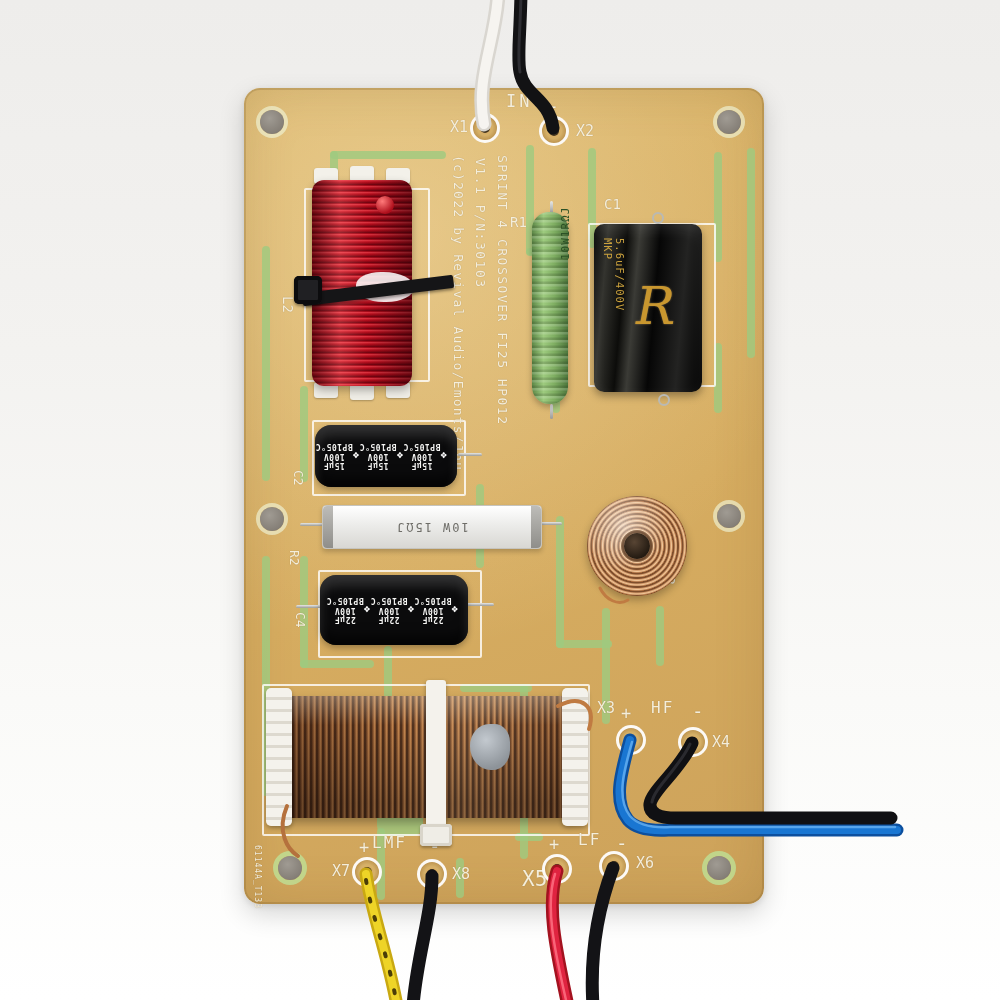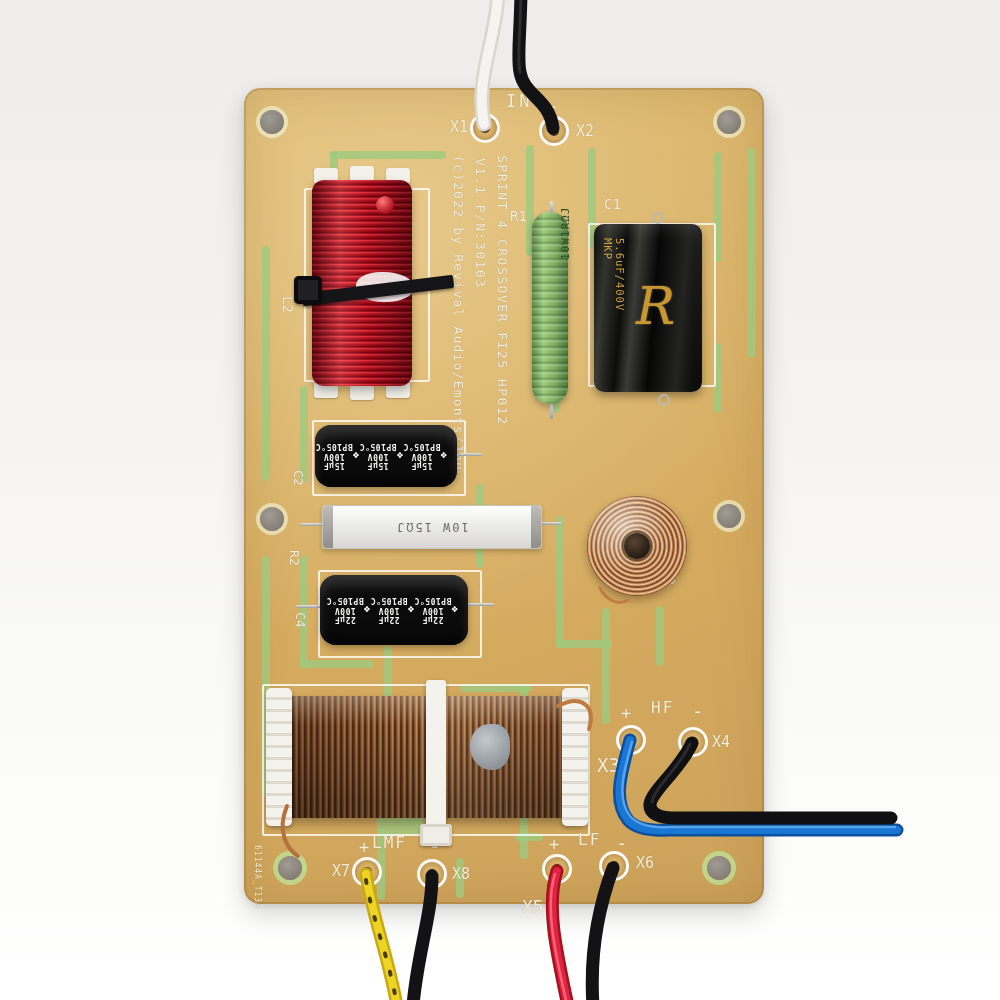--- a/index.html
+++ b/index.html
@@ -91,43 +91,43 @@
     <div class="silk" style="left:262px;top:3px;font-size:17px;letter-spacing:3px">IN</div>
     <div class="silk" style="left:303px;top:6px;font-size:20px">-</div>
     <div class="silk" style="left:206px;top:30px;font-size:15px">X1</div>
     <span class="pad" style="left:226px;top:25px"></span>
     <span class="pad" style="left:295px;top:28px"></span>
     <div class="silk" style="left:332px;top:34px;font-size:15px">X2</div>
 
     <div class="silk" style="left:377px;top:615px;font-size:17px">+</div>
     <div class="silk" style="left:407px;top:610px;font-size:16px;letter-spacing:2px">HF</div>
     <div class="silk" style="left:448px;top:612px;font-size:19px">-</div>
-    <div class="silk" style="left:353px;top:666px;font-size:19px">X3</div>
+    <div class="silk" style="left:353px;top:611px;font-size:15px">X3</div>
     <span class="pad" style="left:372px;top:637px"></span>
     <span class="pad" style="left:434px;top:639px"></span>
     <div class="silk" style="left:468px;top:645px;font-size:15px">X4</div>
 
     <div class="silk" style="left:115px;top:749px;font-size:17px">+</div>
     <div class="silk" style="left:128px;top:745px;font-size:16px;letter-spacing:2px">LMF</div>
     <div class="silk" style="left:185px;top:747px;font-size:19px">-</div>
     <div class="silk" style="left:88px;top:774px;font-size:15px">X7</div>
     <span class="pad" style="left:108px;top:769px"></span>
     <span class="pad" style="left:173px;top:771px"></span>
     <div class="silk" style="left:208px;top:777px;font-size:15px">X8</div>
 
     <div class="silk" style="left:305px;top:746px;font-size:17px">+</div>
     <div class="silk" style="left:334px;top:742px;font-size:16px;letter-spacing:2px">LF</div>
     <div class="silk" style="left:372px;top:744px;font-size:19px">-</div>
-    <div class="silk" style="left:278px;top:808px;font-size:18px">X5</div>
+    <div class="silk" style="left:278px;top:779px;font-size:21px">X5</div>
     <span class="pad" style="left:298px;top:766px"></span>
     <span class="pad" style="left:355px;top:763px"></span>
     <div class="silk" style="left:392px;top:766px;font-size:15px">X6</div>
 
     <div class="silk v90" style="left:52px;top:208px;font-size:14px">L2</div>
-    <div class="silk" style="left:266px;top:120px;font-size:14px">R1</div>
+    <div class="silk" style="left:266px;top:126px;font-size:14px">R1</div>
     <div class="silk" style="left:360px;top:108px;font-size:14px">C1</div>
     <div class="silk v90" style="left:62px;top:382px;font-size:13px">C2</div>
     <div class="silk v90" style="left:58px;top:462px;font-size:13px">R2</div>
     <div class="silk v90" style="left:64px;top:524px;font-size:13px">C4</div>
     <div class="silk v90" style="left:434px;top:480px;font-size:14px">L2</div>
     <div class="silk v90" style="left:334px;top:650px;font-size:14px">L5</div>
 
     <span class="lead" style="left:306px;top:113px;width:3px;height:13px"></span>
     <span class="lead" style="left:306px;top:316px;width:3px;height:15px"></span>
     <span class="lead" style="left:214px;top:365px;width:24px;height:3px"></span>

